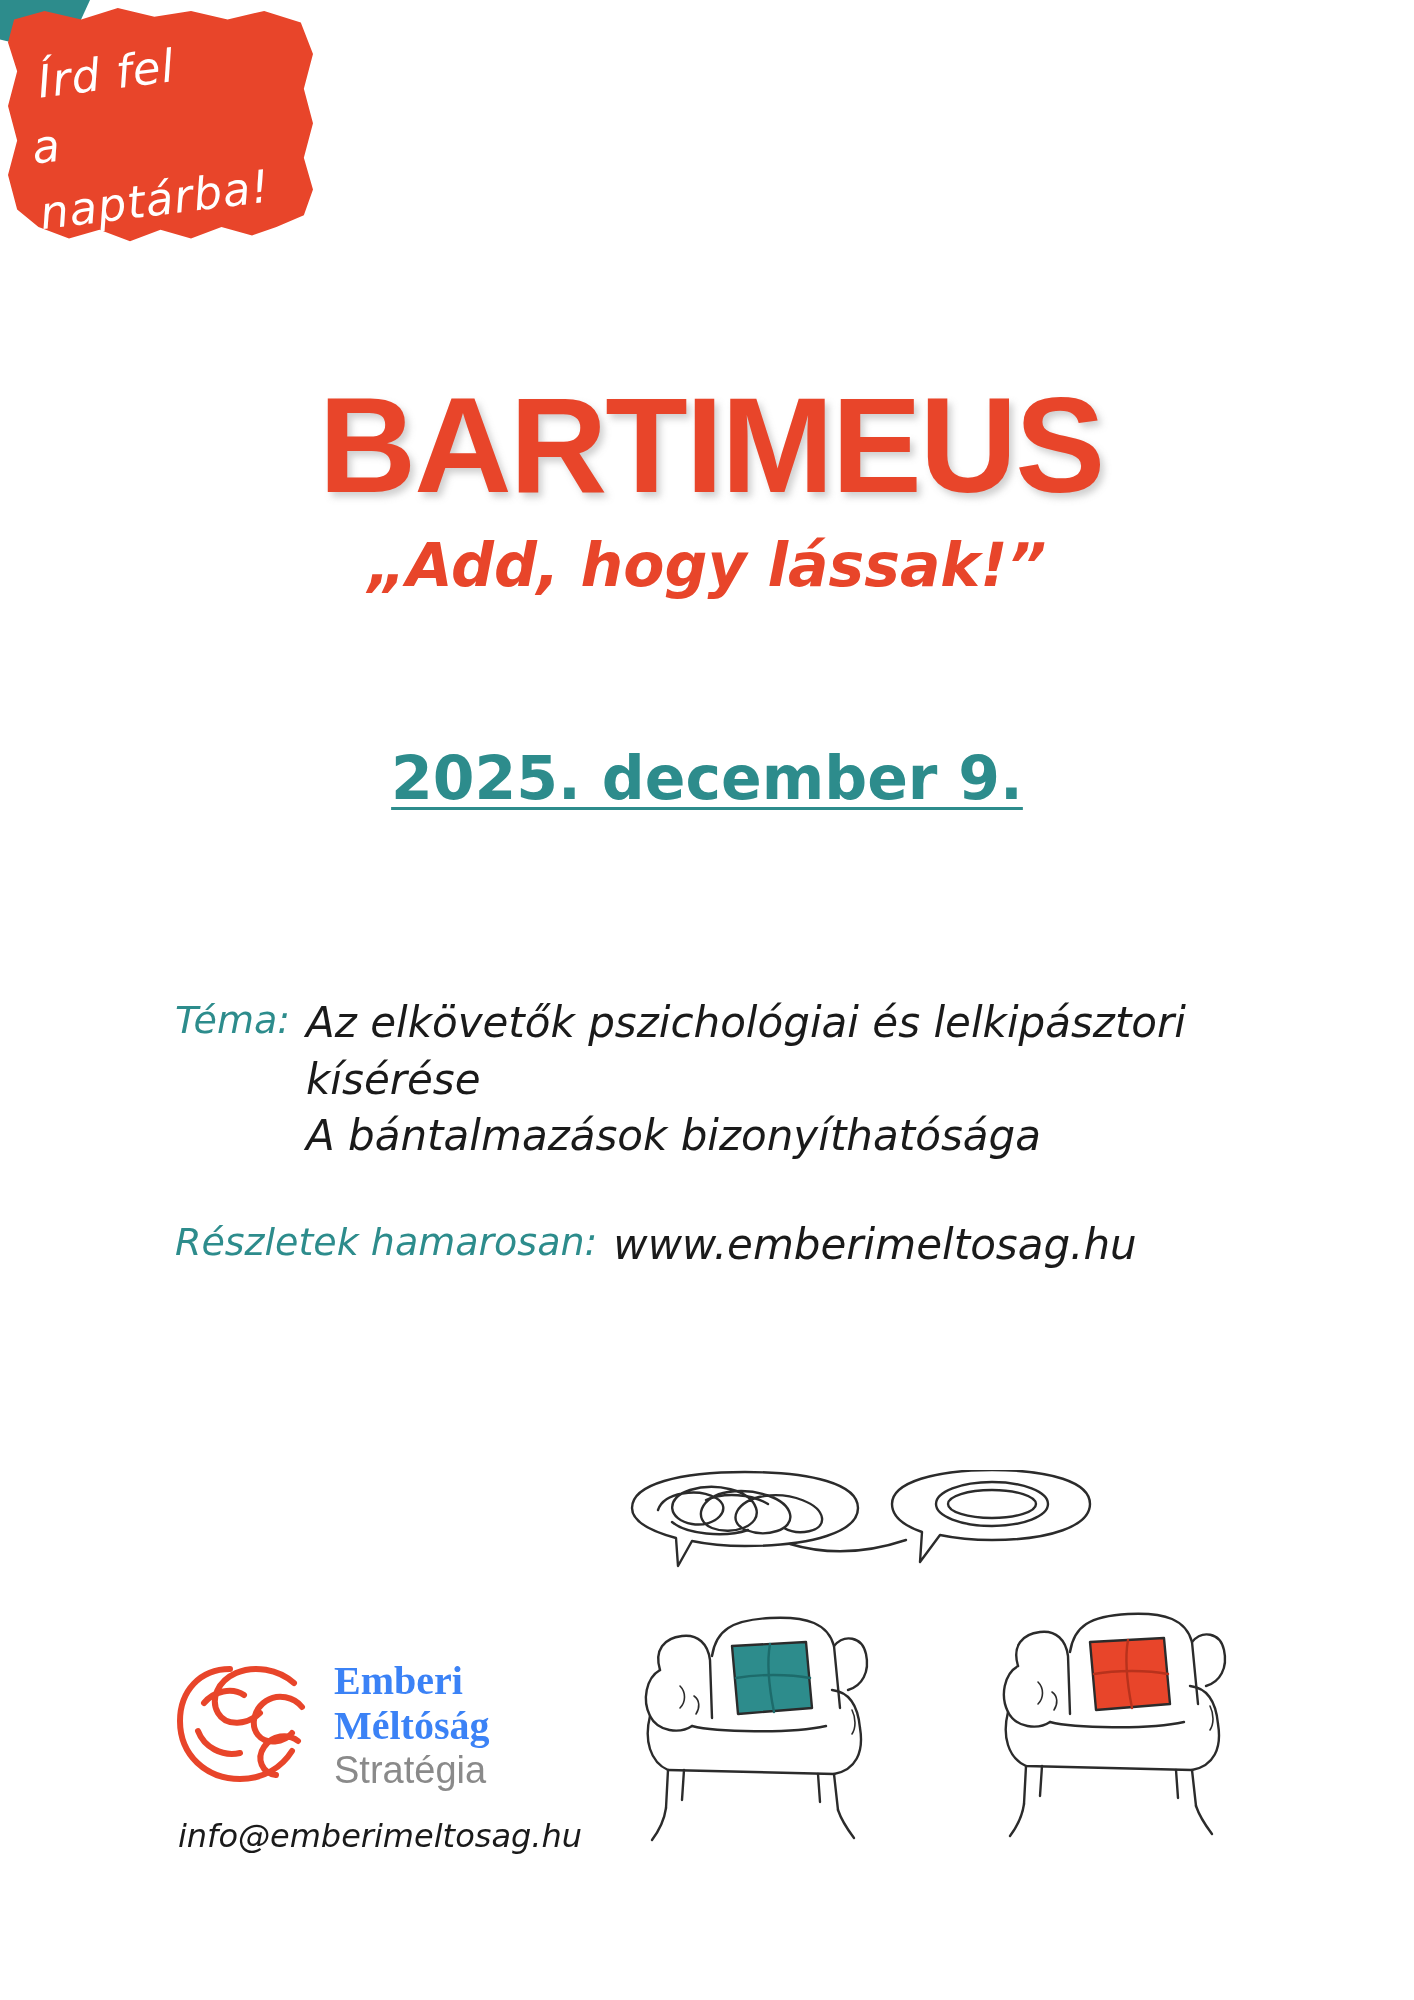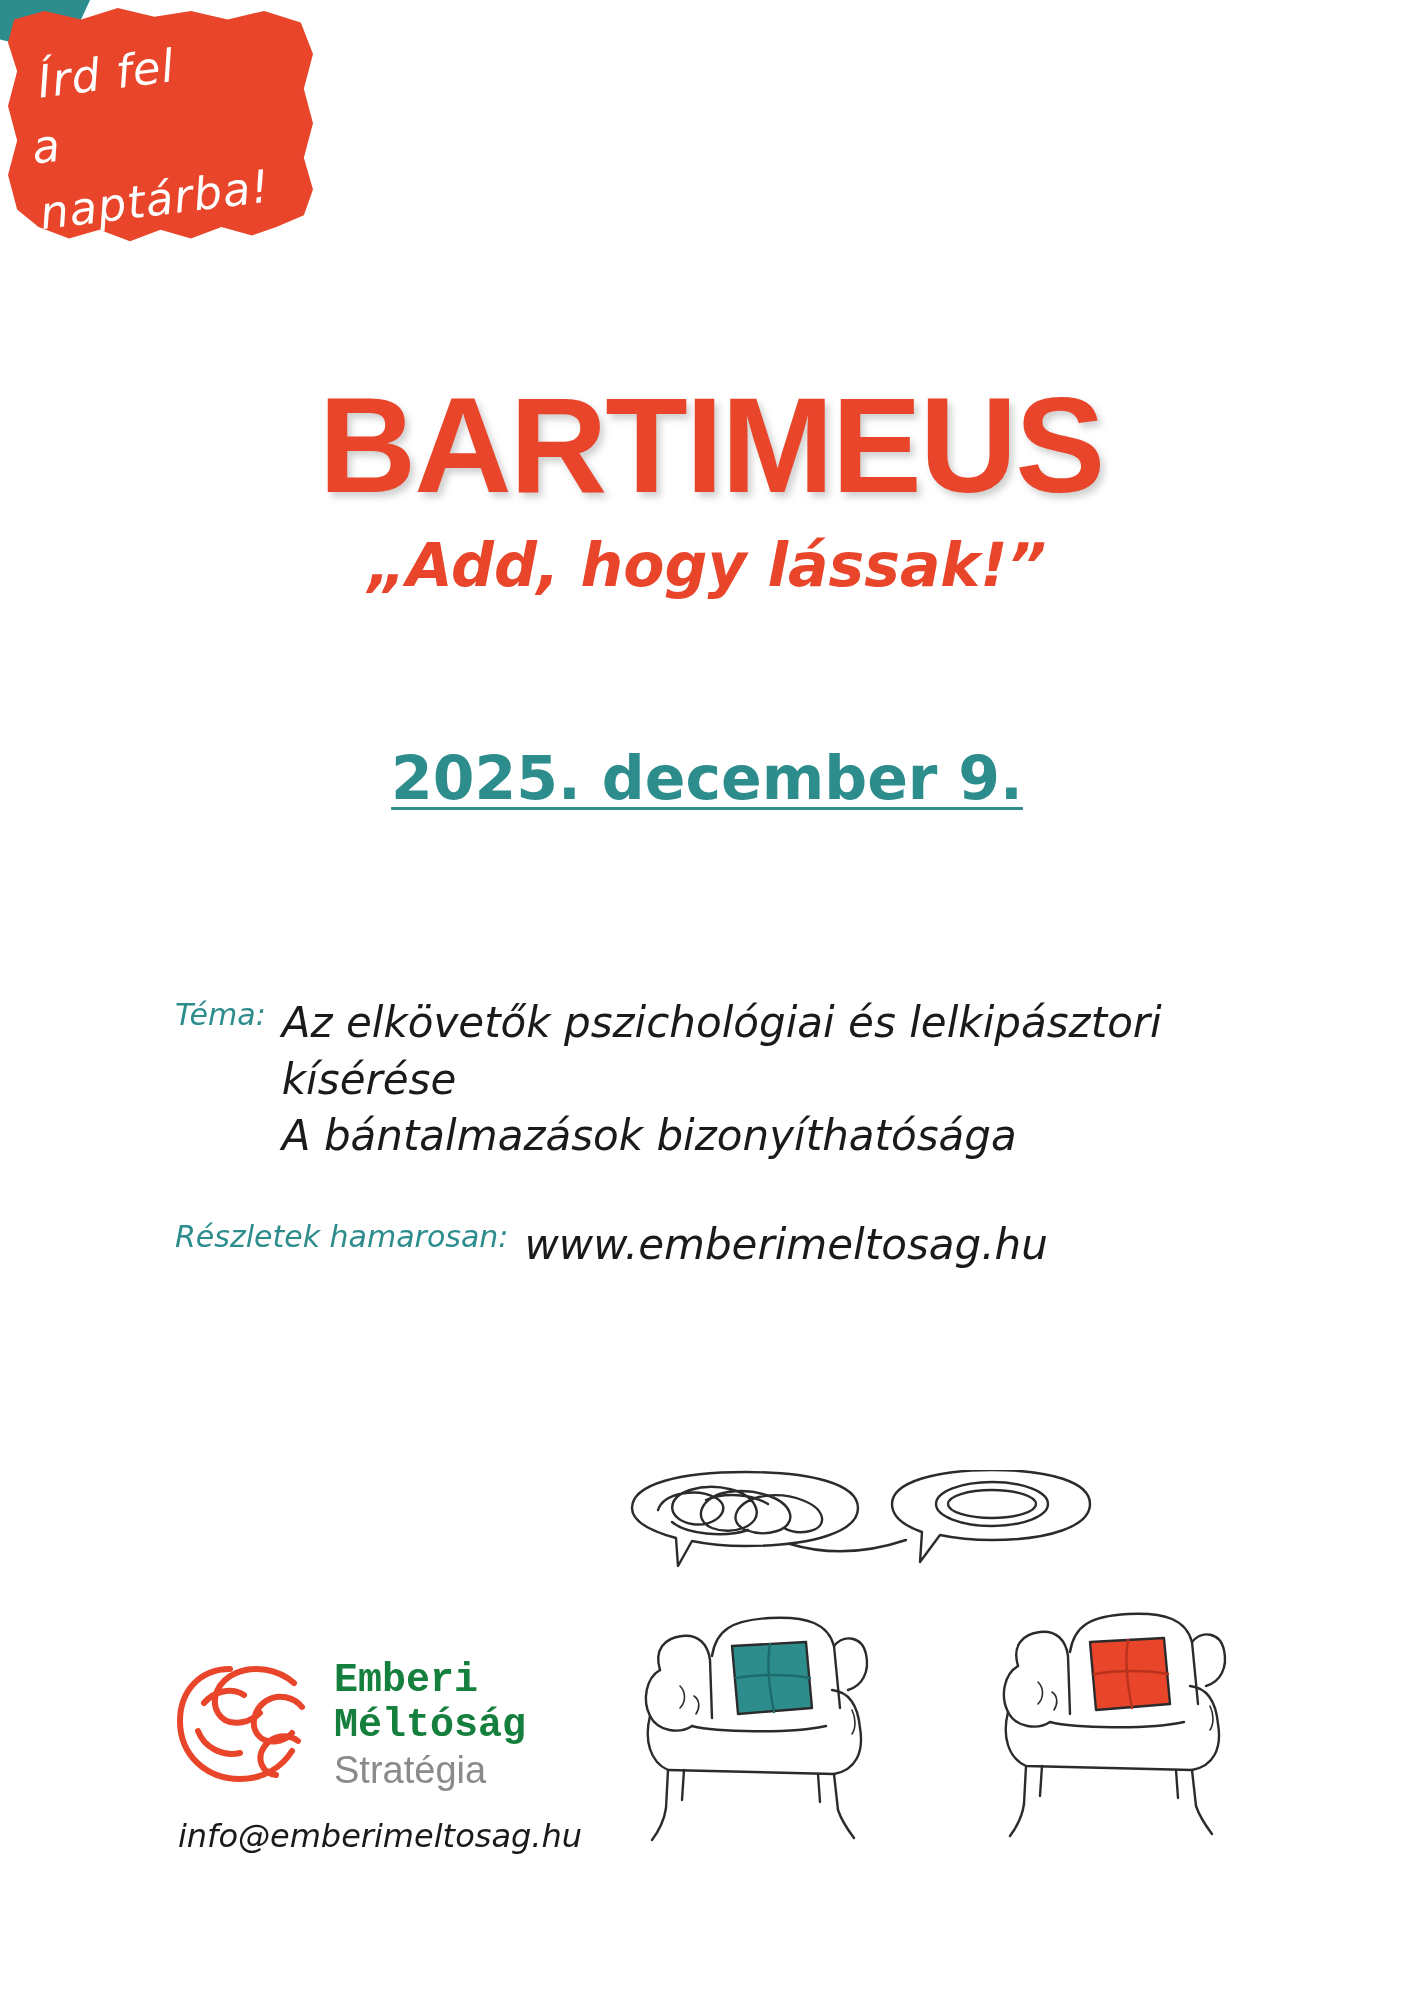--- a/index.html
+++ b/index.html
@@ -122,21 +122,21 @@
     width: 1120px;
   }
   .row {
     display: flex;
     align-items: flex-start;
     margin-bottom: 10px;
   }
   .label {
     color: #2d8c8c;
     font-family: "DejaVu Sans", sans-serif;
-    font-size: 30px;
+    font-size: 38px;
     line-height: 1.35;
     white-space: nowrap;
     padding-right: 16px;
     font-style: italic;
   }
   .value {
     color: #1a1a1a;
     font-family: "DejaVu Sans", sans-serif;
     font-size: 42px;
     line-height: 1.35;
@@ -173,24 +173,24 @@
     width: 150px;
     height: 140px;
     flex: 0 0 150px;
   }
   .logo-text {
     padding-left: 14px;
     line-height: 1.12;
   }
   .logo-text .lt1,
   .logo-text .lt2 {
-    font-family: Liberation Mono, monospace;
+    font-family: Liberation Serif, serif;
     font-weight: bold;
     font-size: 40px;
-    color: #15803d;
+    color: #3b82f6;
     display: block;
   }
   .logo-text .lt3 {
     font-family: "Liberation Sans", sans-serif;
     font-size: 38px;
     color: #8a8a8a;
     display: block;
   }
   .email {
     margin-top: 22px;

